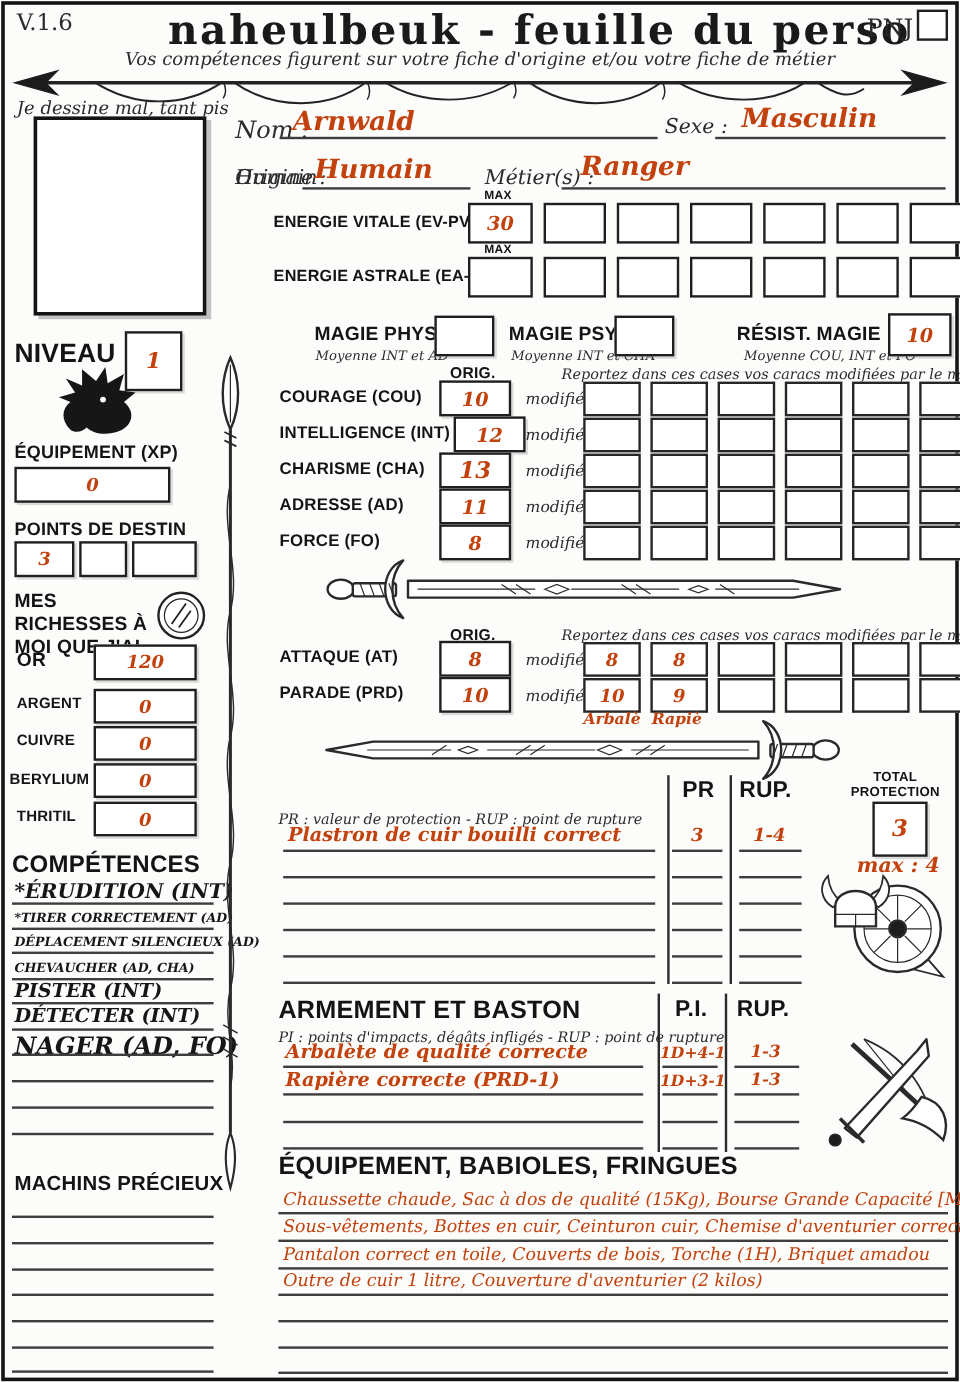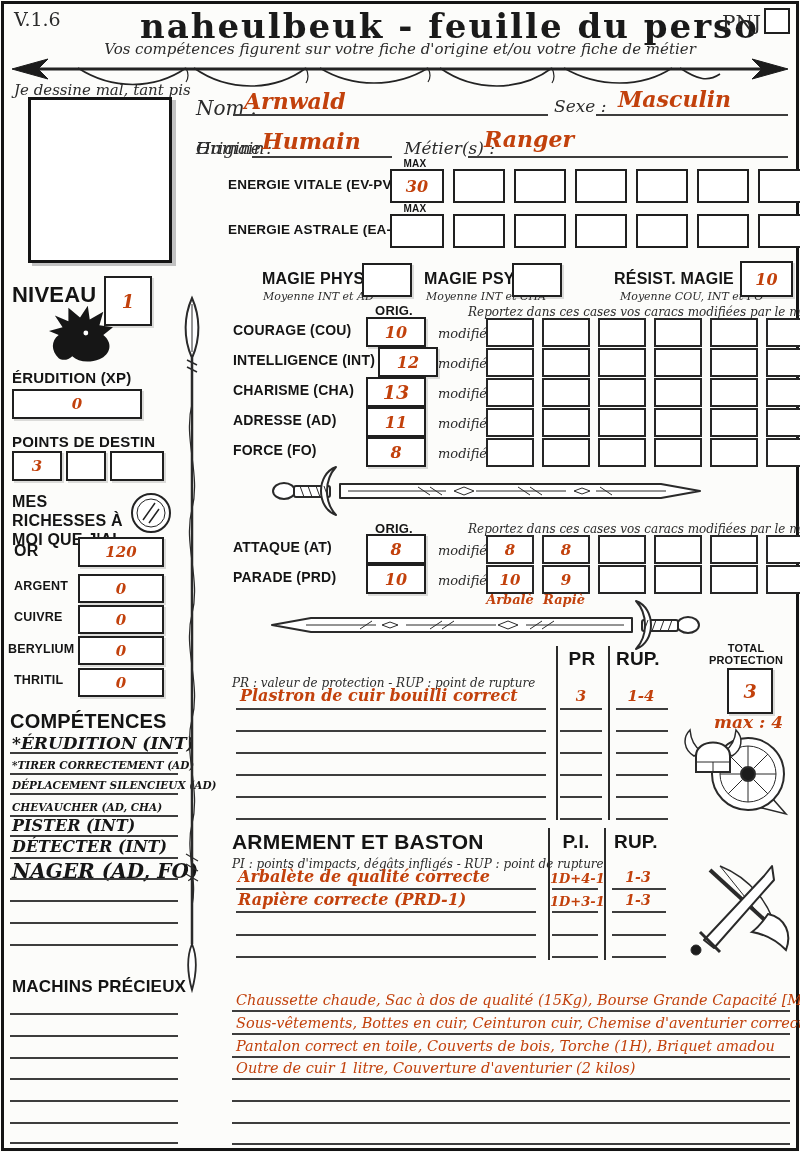--- a/index.html
+++ b/index.html
@@ -56,21 +56,21 @@
   <div class="abs b vbox" style="left:104px;top:276px;width:44px;height:46px">
     <span class="hand" style="font-size:18px">1</span>
   </div>
   <div class="abs" style="left:42px;top:300px">
     <svg width="78" height="64" viewBox="0 0 78 66">
       <path d="M16,60 C8,52 8,42 16,36 L6,32 L20,28 L12,16 L26,22 L26,8 L38,18 L46,6 L48,20 L62,12 L58,26 L72,28 L62,36 C72,44 70,56 58,61 C48,65 36,64 30,58 C26,62 20,63 16,60 Z" fill="#161616"></path>
       <circle cx="44" cy="34" r="2.5" fill="#fff"></circle>
     </svg>
   </div>
 
-  <div class="abs hd" style="left:12px;top:369px;font-size:15px">ÉRUDITION (XP)</div>
+  <div class="abs hd" style="left:12px;top:369px;font-size:15px">ÉQUIPEMENT (XP)</div>
   <div class="abs b vbox" style="left:12px;top:389px;width:126px;height:26px">
     <span class="hand" style="font-size:15px">0</span>
   </div>
 
   <div class="abs hd" style="left:12px;top:433px;font-size:15px">POINTS DE DESTIN</div>
   <div class="abs b vbox" style="left:12px;top:451px;width:46px;height:26px">
     <span class="hand" style="font-size:15px">3</span>
   </div>
   <div class="abs b vbox" style="left:66px;top:451px;width:36px;height:26px">
     <span class="hand" style="font-size:15px"></span>
@@ -466,20 +466,21 @@
         <line x1="36" y1="6" x2="94" y2="78" stroke-width="1"></line>
         <line x1="26" y1="10" x2="96" y2="74" stroke-width="4"></line>
         <path d="M84,54 C102,58 108,74 102,90 C92,80 80,74 68,72 C76,66 80,60 84,54 Z" fill="#fff" stroke-width="2"></path>
         <path d="M20,80 L80,16 L88,6 L90,20 L30,88 Z" fill="#fff" stroke-width="2" stroke-linejoin="round"></path>
         <line x1="16" y1="72" x2="36" y2="92" stroke-width="3"></line>
         <circle cx="12" cy="90" r="5" fill="#1c1c1c"></circle>
       </g>
     </svg>
   </div>
 
+  <div class="abs hd" style="left:232px;top:960px;font-size:21px">ÉQUIPEMENT, BABIOLES, FRINGUES</div>
   <div class="abs hand" style="left:236px;top:992px;font-size:14.5px;font-weight:400">Chaussette chaude, Sac à dos de qualité (15Kg), Bourse Grande Capacité [Max 100PO]</div>
   <div class="abs line" style="left:232px;top:1010px;width:558px"></div>
   <div class="abs hand" style="left:236px;top:1015px;font-size:14.5px;font-weight:400">Sous-vêtements, Bottes en cuir, Ceinturon cuir, Chemise d'aventurier correcte, Écuelle</div>
   <div class="abs line" style="left:232px;top:1033px;width:558px"></div>
   <div class="abs hand" style="left:236px;top:1038px;font-size:14.5px;font-weight:400">Pantalon correct en toile, Couverts de bois, Torche (1H), Briquet amadou</div>
   <div class="abs line" style="left:232px;top:1056px;width:558px"></div>
   <div class="abs hand" style="left:236px;top:1060px;font-size:14.5px;font-weight:400">Outre de cuir 1 litre, Couverture d'aventurier (2 kilos)</div>
   <div class="abs line" style="left:232px;top:1078px;width:558px"></div>
   <div class="abs line" style="left:232px;top:1100px;width:558px"></div>
   <div class="abs line" style="left:232px;top:1122px;width:558px"></div>

